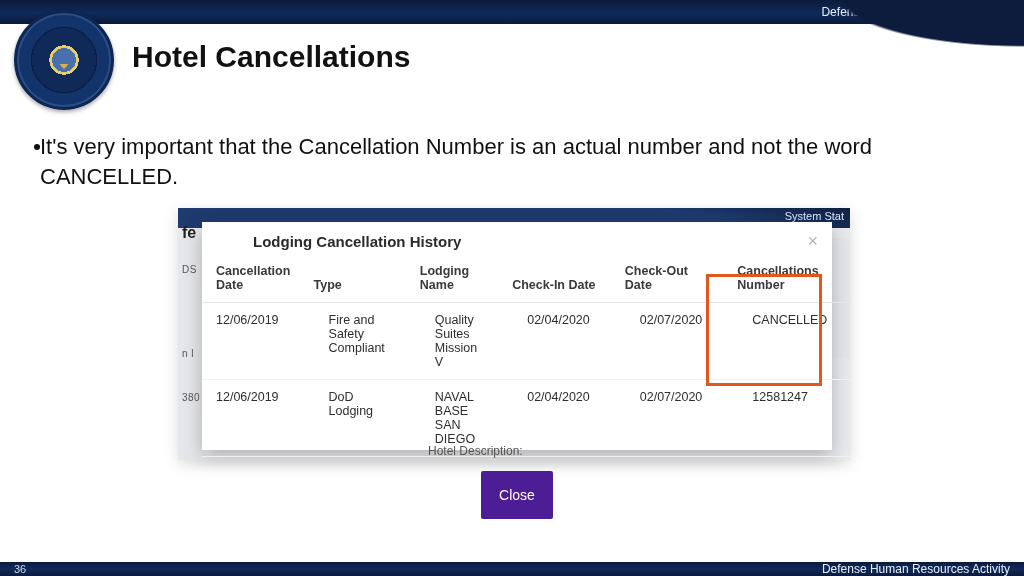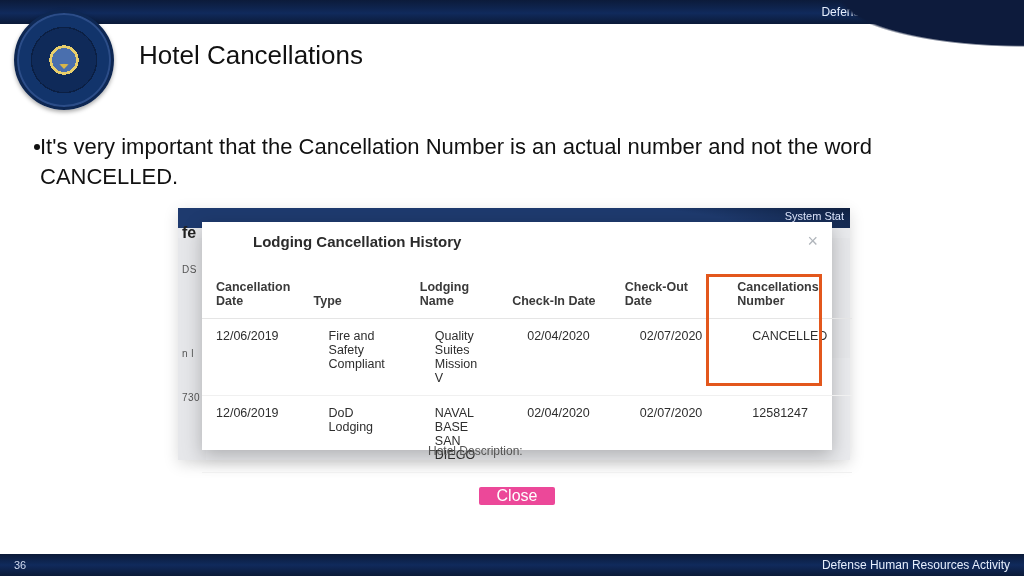--- a/index.html
+++ b/index.html
@@ -32,21 +32,21 @@
     overflow:hidden;
   }
   .seal .wings{
     position:absolute; left:50%; top:50%; width:70px; height:36px; transform:translate(-50%,-50%);
     background: radial-gradient(60% 120% at 50% 110%, #d8b64a 0 40%, rgba(0,0,0,0) 42%);
     clip-path: polygon(0% 60%, 20% 30%, 40% 45%, 50% 25%, 60% 45%, 80% 30%, 100% 60%, 80% 70%, 60% 55%, 50% 75%, 40% 55%, 20% 70%);
   }
 
   .title {
     position: absolute; top: 40px; left: 132px;
-    font-size: 26px; font-weight: 400; color: #111; margin-left: 7px;
+    font-size: 30px; font-weight: 700; color: #111;
   }
 
   .bullet-wrap { position:absolute; top:132px; left:34px; right:44px; }
   .bullet { display:flex; font-size:22px; color:#111; line-height:1.35; }
   .bullet .dot{ width:6px; height:6px; border-radius:50%; background:#111; margin-top:12px; flex:0 0 auto;}
 
   .shot {
     position:absolute; top:208px; left:178px; width:672px; height:252px;
     background:#e9eaed;
     box-shadow: 0 4px 14px rgba(0,0,0,.15);
@@ -71,39 +71,39 @@
   }
 
   .modal{
     position:absolute; top:14px; left:24px; right:18px; bottom:10px;
     background:#fff; box-shadow: 0 6px 18px rgba(0,0,0,.25);
     display:flex; flex-direction:column;
   }
   .modal-head{ padding:10px 14px 8px; display:flex; align-items:center; justify-content:space-between;margin-left:37px; }
   .modal-title{ font-weight:700; color:#2b2b2b; font-size:15px; }
   .close-x{ color:#b0b5bb; font-size:18px; line-height:1; cursor:pointer; }
-  .tbl{ width:100%; border-collapse:collapse; font-size:12.5px; color:#2e2e2e;margin-top:16px;}
+  .tbl{ width:100%; border-collapse:collapse; font-size:12.5px; color:#2e2e2e;}
   .tbl th{ text-align:left; font-weight:700; color:#3a3a3a; padding:6px 10px 10px; border-bottom:1px solid #e5e5e5; vertical-align:bottom;}
   .tbl td{ padding:10px 25px; vertical-align:top; border-bottom:1px solid #f0f0f0;}
   .tbl th:first-child, .tbl td:first-child{ padding-left:14px;}
   .highlight{
     position:absolute; top:52px; right:10px; width:116px; height:112px;
     border:3px solid #e3571c; pointer-events:none;
   }
   .modal-foot{ margin-top:auto; display:flex; justify-content:center; padding:14px 0 16px;}
-  .btn{ background:#ec4899; color:#fff; border:none; padding:0 18px; font-size:16px; border-radius:2px; cursor:pointer;}
+  .btn{ background:#4c1d95; color:#fff; border:none; padding:16px 18px; font-size:14px; border-radius:2px; cursor:pointer;}
   .tripdesc{ position:absolute; left:250px; bottom:2px; color:#555; font-size:12px;}
 
   .foot-swoop{
     position:absolute; left:0; right:0; bottom:18px; height:40px;
     background: radial-gradient(160% 260% at 0% 260%, #0d1b3c 60%, rgba(13,27,60,0) 62%);
     pointer-events:none;
   }
   .footerbar{
-    position:absolute; left:0; right:0; bottom:0; height:22px;
+    position:absolute; left:0; right:0; bottom:0; height:14px;
     background: linear-gradient(#0b1a38, #102a5c 50%, #0b1a38);
     color:#e6eefc; font-size:12px;
     display:flex; align-items:center; justify-content:space-between;
     padding:0 14px;
   }
   .footerbar .pg{ color:#cfd9ef; font-size:11px;}
 </style>
 </head>
 <body>
 
@@ -125,21 +125,21 @@
   </div>
 </div>
 
 <div class="shot">
   <div class="bgblue"></div>
   <span class="sidetxt">fe</span>
   <span class="syslabel">System Stat</span>
   <div class="leftstub"></div>
   <span class="littles a">DS</span>
   <span class="littles b">n l</span>
-  <span class="littles c">730</span>
+  <span class="littles c">380</span>
   <div class="rightstub"></div>
 
   <div class="modal">
     <div class="modal-head">
       <div class="modal-title">Lodging Cancellation History</div>
       <div class="close-x">×</div>
     </div>
     <table class="tbl">
       <colgroup>
         <col style="width:14%">

